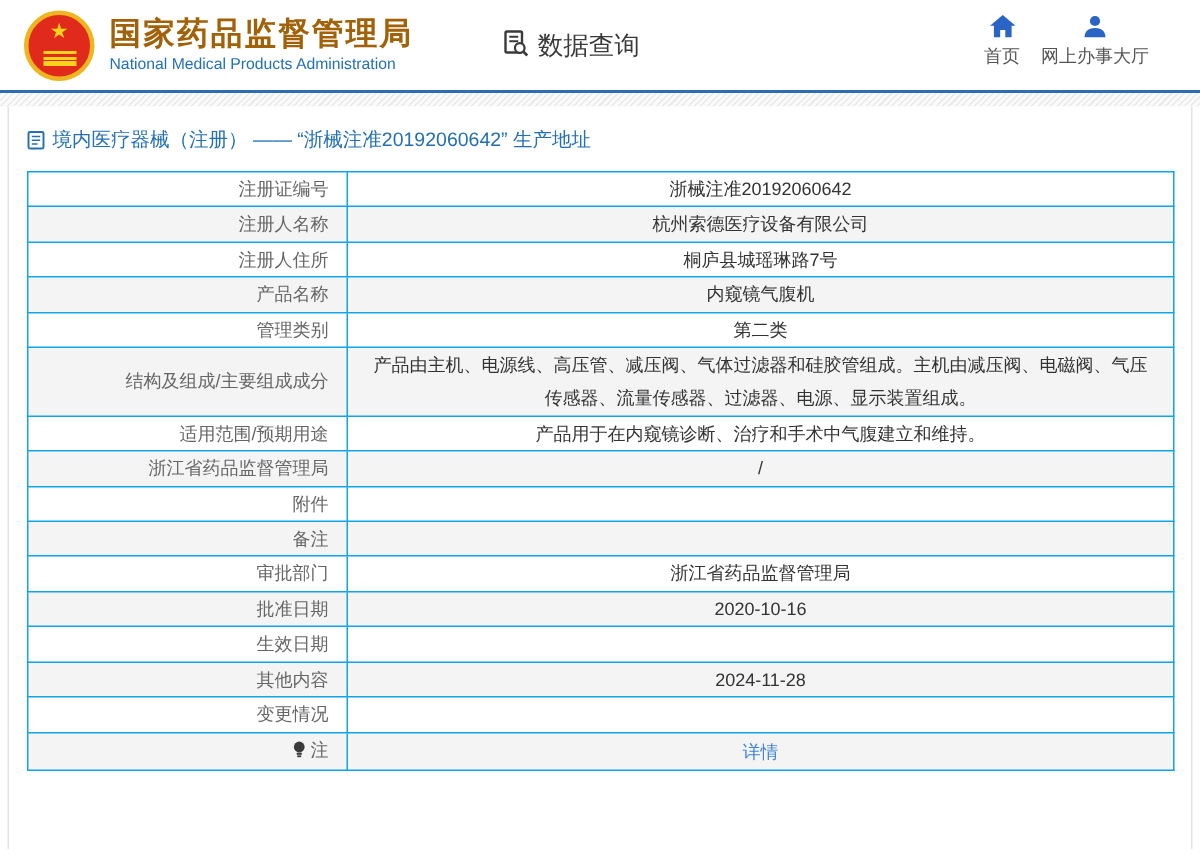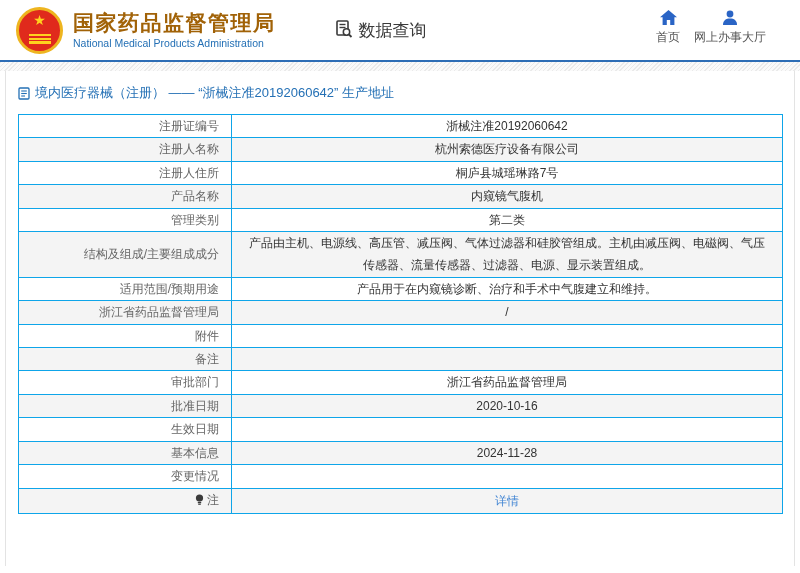--- a/index.html
+++ b/index.html
@@ -238,21 +238,21 @@
     <td class="val"><span>2020-10-16</span></td>
   </tr>
         <tr>
     <td class="lbl"><span class="lbl-inner">
               <span>生效日期</span>
             </span></td>
     <td class="val"><span></span></td>
   </tr>
         <tr>
     <td class="lbl"><span class="lbl-inner">
-              <span>基本信息</span>
+              <span>其他内容</span>
             </span></td>
     <td class="val"><span>2024-11-28</span></td>
   </tr>
         <tr>
     <td class="lbl"><span class="lbl-inner">
               <span>变更情况</span>
             </span></td>
     <td class="val"><span></span></td>
   </tr>
         <tr>

